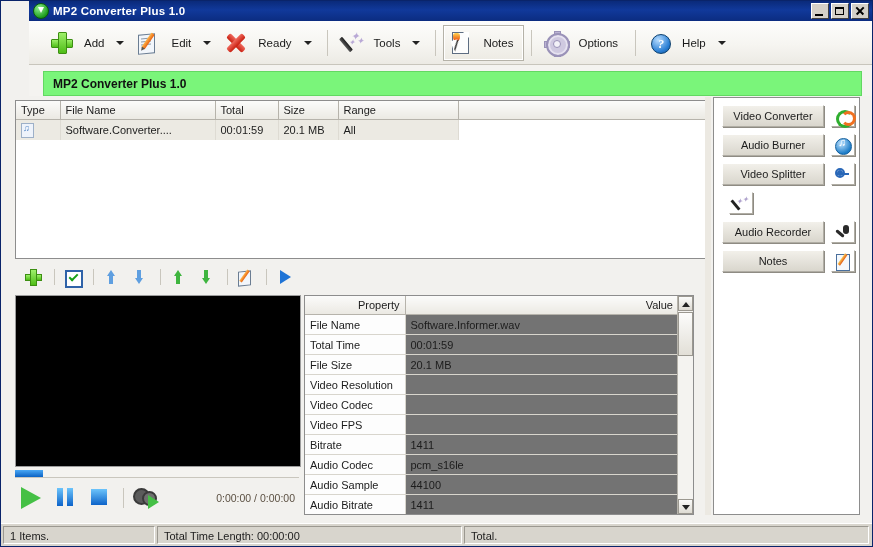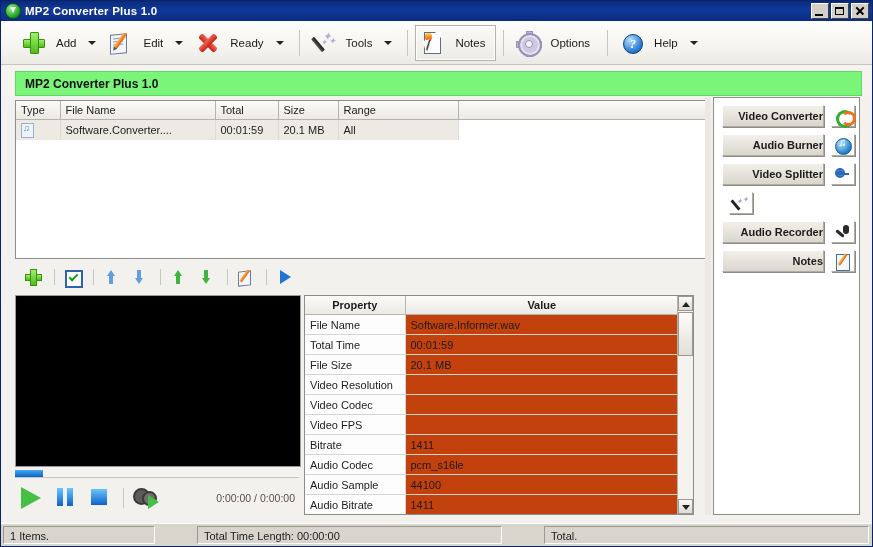--- a/index.html
+++ b/index.html
@@ -5,21 +5,21 @@
   html,body{margin:0;padding:0;}
   body{
     width:873px;height:547px;overflow:hidden;
     font-family:"Liberation Sans",sans-serif;
     font-size:11px;
     background:#d4d0c8;
     -webkit-font-smoothing:none;
   }
   .app{
     position:relative;width:873px;height:547px;box-sizing:border-box;
-    border:1px solid #0a246a;background:#f2f1ee;
+    border:1px solid #0a246a;background:#f2f1ee;padding-left:28px;
   }
   
   .titlebar{
     height:20px;background:linear-gradient(180deg,#0a2a7a 0%,#11399b 45%,#0b2c80 100%);
     display:flex;align-items:center;padding:0 2px 0 4px;color:#fff;
   }
   .title-icon{
     width:14px;height:14px;border-radius:50%;
     background:radial-gradient(circle at 35% 30%,#8ff08f,#1e9e1e 70%,#0d6b0d);
     border:1px solid #0a5a0a;margin-right:4px;flex:0 0 auto;position:relative;
@@ -159,48 +159,48 @@
   .pc-sep{width:1px;height:20px;background:#c9c6bd;margin:0 6px;}
   .pc-film{position:relative;width:34px;height:28px;}
   .pc-film .reel{position:absolute;left:3px;top:4px;width:13px;height:13px;border-radius:50%;background:#5b5b5b;border:2px solid #3a3a3a;}
   .pc-film .reel2{position:absolute;left:12px;top:7px;width:11px;height:11px;border-radius:50%;background:#6f6f6f;border:2px solid #3a3a3a;}
   .pc-film .tri{position:absolute;left:18px;top:11px;border-left:11px solid #45c045;border-top:7px solid transparent;border-bottom:7px solid transparent;}
   .ptime{margin-left:auto;font-size:10.5px;color:#5b5042;padding-right:4px;}
   
   .props{position:absolute;left:303px;top:294px;width:390px;height:220px;border:1px solid #8d8d8d;background:#fff;box-sizing:border-box;overflow:hidden;}
   table.ptab{border-collapse:collapse;width:374px;table-layout:fixed;}
   table.ptab th{
-    height:18px;font-weight:bold;font-size:11px;text-align:center;padding:0 5px;
+    height:18px;font-weight:normal;font-size:11px;text-align:right;padding:0 5px;
     background:linear-gradient(180deg,#fbfbfa,#ebe9e3);
     border-right:1px solid #b6b3ab;border-bottom:1px solid #b6b3ab;color:#1c1c1c;
   }
   table.ptab td{
     height:19px;font-size:11px;padding:0 5px;color:#1c1c1c;
     border-right:1px solid #d8d5cd;border-bottom:1px solid #d8d5cd;white-space:nowrap;overflow:hidden;
   }
   table.ptab td.k{background:#fdfdfd;}
-  table.ptab td.v{background:#c2410c;}
+  table.ptab td.v{background:#737373;}
   .pscroll{position:absolute;right:0;top:0;width:15px;height:100%;background:#efeeea;border-left:1px solid #b6b3ab;}
   .sb-btn{width:15px;height:15px;background:linear-gradient(180deg,#fbfbfa,#dedbd3);
     border:1px solid #9b9890;box-sizing:border-box;position:relative;}
   .sb-btn.bottom{position:absolute;bottom:0;left:0;}
   .sb-btn i{position:absolute;left:3px;top:5px;border-left:4px solid transparent;border-right:4px solid transparent;}
   .sb-up i{border-bottom:5px solid #222;}
   .sb-dn i{border-top:5px solid #222;}
   .sb-thumb{position:absolute;left:0;top:16px;width:15px;height:44px;
     background:linear-gradient(180deg,#fcfcfb,#e2dfd7);border:1px solid #9b9890;box-sizing:border-box;}
   .sb-track{position:absolute;left:0;top:15px;width:15px;bottom:15px;background:#f4f3f0;}
   
   .rpanel{position:absolute;left:712px;top:96px;width:147px;height:418px;background:#fff;border:1px solid #8d8d8d;box-sizing:border-box;}
   .rrow{display:flex;align-items:center;margin:7px 0 0 8px;}
   .rbtn{
-    width:102px;height:22px;line-height:20px;text-align:right;font-size:11px;color:#1c1c1c;
+    width:102px;height:22px;line-height:20px;text-align:center;font-size:11px;color:#1c1c1c;
     background:linear-gradient(180deg,#f2f0ea,#d9d6cd);
     border:1px solid #b0ada4;border-top-color:#fff;border-left-color:#fff;
-    box-shadow:1px 1px 0 #8e8b83;box-sizing:border-box;cursor:default;font-weight:bold;
+    box-shadow:1px 1px 0 #8e8b83;box-sizing:border-box;cursor:default;
   }
   .ribtn{
     width:24px;height:22px;margin-left:7px;background:#fff;
     border:1px solid #b0ada4;border-top-color:#fff;border-left-color:#fff;
     box-shadow:1px 1px 0 #8e8b83;box-sizing:border-box;position:relative;
   }
   .ri{position:absolute;left:0;top:0;right:0;bottom:0;}
   .ri-conv:before{content:"";position:absolute;left:4px;top:4px;width:12px;height:12px;border:3px solid #2fae2f;border-radius:50%;border-right-color:transparent;}
   .ri-conv:after{content:"";position:absolute;left:9px;top:5px;width:9px;height:9px;border:3px solid #f07020;border-radius:50%;border-left-color:transparent;}
   .ri-split:before{content:"";position:absolute;left:4px;top:9px;width:13px;height:2px;background:#2a68b8;}
@@ -208,21 +208,21 @@
   .ri-burn:before{content:"";position:absolute;left:3px;top:3px;width:15px;height:15px;border-radius:50%;background:radial-gradient(circle at 35% 30%,#bfe3ff,#1f7ec9 70%);border:1px solid #115e9c;}
   .ri-burn:after{content:"\266B";position:absolute;left:6px;top:1px;font-size:11px;color:#fff;}
   .ri-fx .st{position:absolute;left:4px;top:6px;width:3px;height:12px;background:#222;transform:rotate(-40deg);}
   .ri-fx .sp{position:absolute;color:#b0a4cd;font-size:8px;}
   .ri-mic:before{content:"";position:absolute;left:11px;top:3px;width:6px;height:9px;border-radius:3px;background:#2a2a2a;}
   .ri-mic:after{content:"";position:absolute;left:3px;top:10px;width:10px;height:3px;background:#2a2a2a;transform:rotate(40deg);border-radius:2px;}
   .ri-note .pg{position:absolute;left:4px;top:3px;width:12px;height:15px;background:#f4f8fc;border:1px solid #4a6f9c;}
   .ri-note .pn{position:absolute;left:9px;top:2px;width:3px;height:13px;background:linear-gradient(90deg,#ffcc55,#e05a12);transform:rotate(35deg);}
   
   .status{position:absolute;left:0;bottom:0;width:871px;height:22px;
-    background:#d8d5cd;border-top:1px solid #fff;display:flex;align-items:center;gap:40px;}
+    background:#d8d5cd;border-top:1px solid #fff;display:flex;align-items:center;}
   .scell{height:18px;line-height:18px;font-size:11px;color:#1c1c1c;padding:0 6px;
     border:1px solid;border-color:#9b9890 #fff #fff #9b9890;margin:0 0 0 2px;box-sizing:border-box;}
   .s1{width:152px;}
   .s2{width:305px;}
   .s3{flex:1;margin-right:3px;}
   .vsplit{position:absolute;left:704px;top:96px;width:6px;height:418px;background:#ece9e2;}
 </style>
 </head>
 <body>
 

